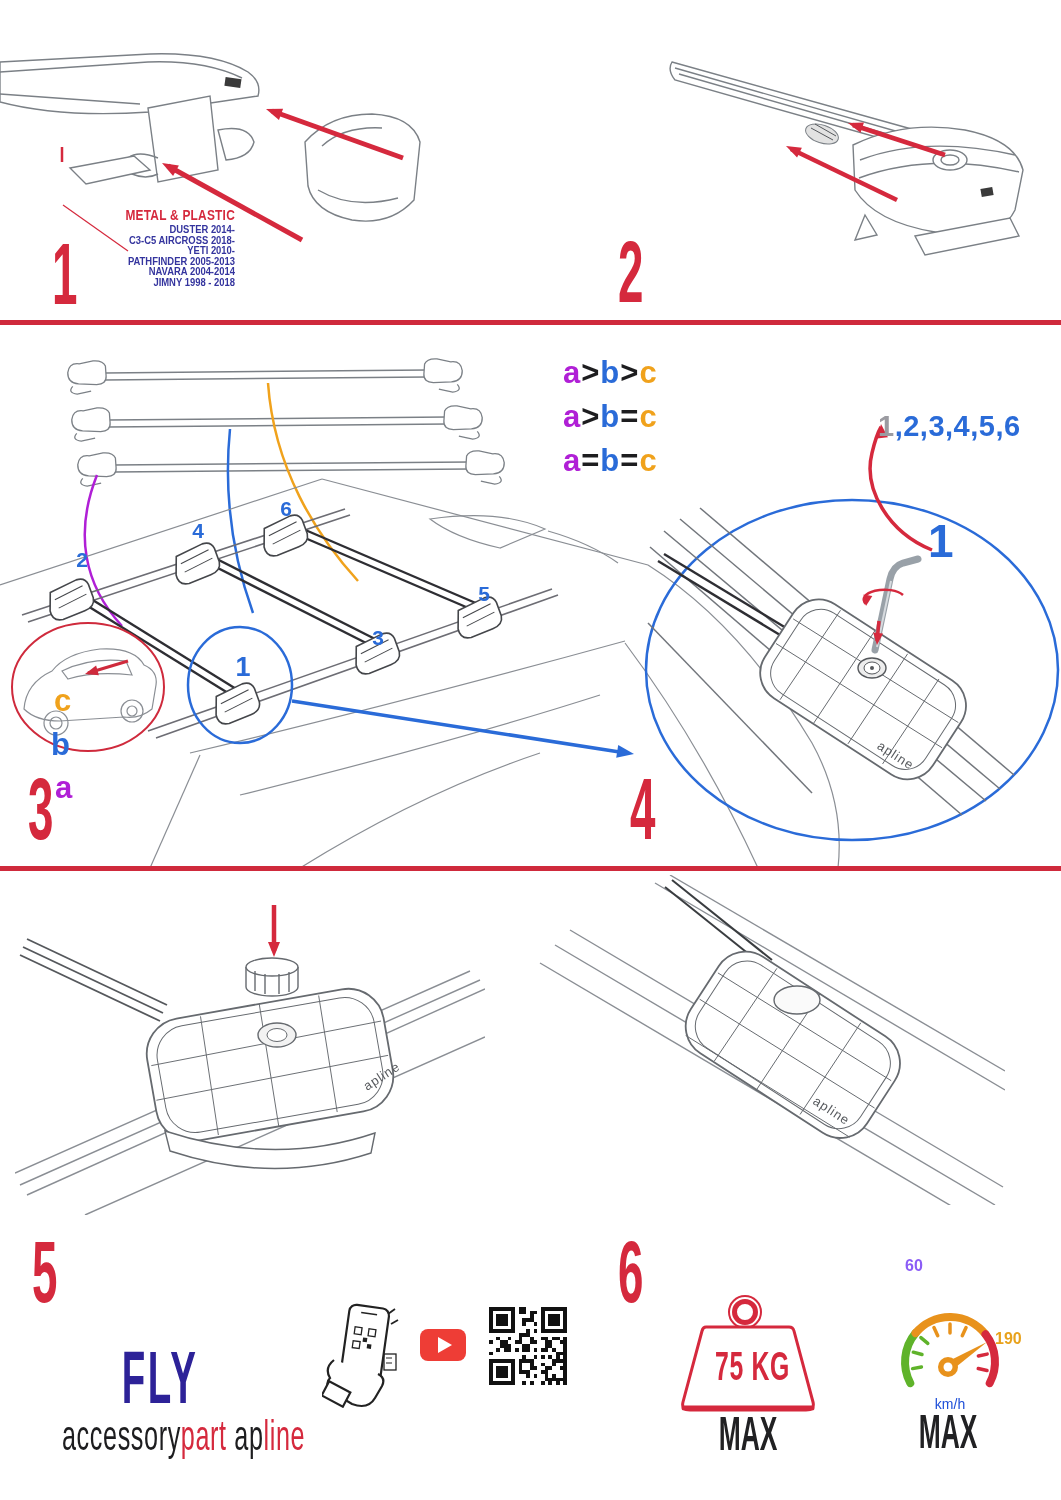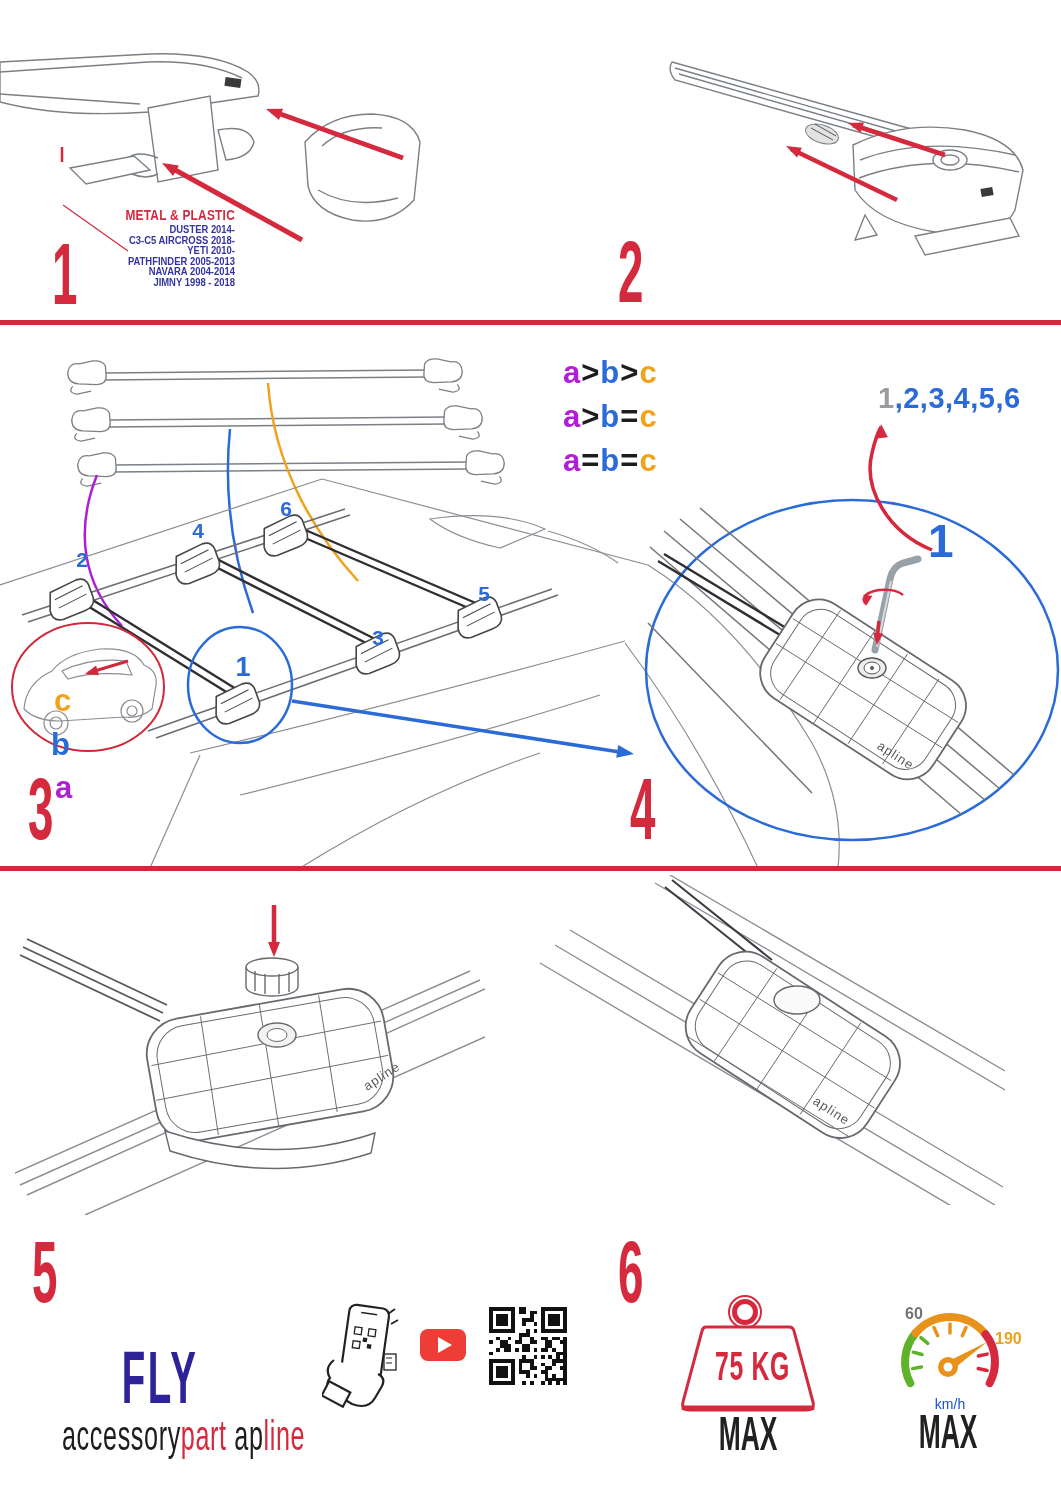--- a/index.html
+++ b/index.html
@@ -5,21 +5,21 @@
   html,body{margin:0;padding:0;background:#fff;}
   .page{position:relative;width:1061px;height:1500px;background:#fff;overflow:hidden;
         font-family:"Liberation Sans",sans-serif;color:#1d1d1f;}
   .abs{position:absolute;}
   svg{display:block;}
   .divider{position:absolute;left:0;width:1061px;height:5px;background:#cf2a3c;}
   .panel-num{position:absolute;font-size:88px;line-height:.78;font-weight:700;
              transform:scaleX(.52);transform-origin:left top;letter-spacing:0;}
   .bar-label{position:absolute;font-size:31px;font-weight:700;line-height:1;}
   .comp-line{font-size:31px;font-weight:700;height:44px;line-height:36px;letter-spacing:1px;}
-  .seq{position:absolute;font-size:29px;font-weight:700;letter-spacing:.5px;}
+  .seq{position:absolute;font-size:29px;font-weight:700;letter-spacing:.5px;margin-top:28px;}
   .roofnum{position:absolute;font-size:21px;font-weight:700;transform:translate(-50%,-50%);}
   .roofnum.big{font-size:27px;}
   .mplabel{position:absolute;left:85px;top:207px;width:150px;text-align:right;font-size:14.5px;
            font-weight:700;transform:scaleX(.82);transform-origin:right top;letter-spacing:.3px;}
   .models{position:absolute;left:85px;top:224px;width:150px;text-align:right;font-size:11.5px;
           font-weight:700;line-height:10.6px;transform:scaleX(.82);transform-origin:right top;}
   .step1big{position:absolute;font-size:46px;font-weight:700;line-height:1;}
   .fly{position:absolute;left:90px;top:1348px;width:132px;text-align:center;font-size:74px;
        font-weight:700;line-height:.8;transform:scaleX(.52);transform-origin:center top;letter-spacing:5px;}
   .brandline{position:absolute;left:62px;top:1419px;font-size:42px;font-weight:400;line-height:.8;
@@ -510,18 +510,18 @@
       <line x1="57" y1="24" x2="57" y2="33" stroke="#e8921c" transform="rotate(-25 57 62)"></line>
       <line x1="57" y1="24" x2="57" y2="33" stroke="#e8921c" transform="rotate(0 57 62)"></line>
       <line x1="57" y1="24" x2="57" y2="33" stroke="#e8921c" transform="rotate(25 57 62)"></line>
       <line x1="57" y1="24" x2="57" y2="33" stroke="#d5293d" transform="rotate(78 57 62)"></line>
       <line x1="57" y1="24" x2="57" y2="33" stroke="#d5293d" transform="rotate(103 57 62)"></line>
     </g>
     <polygon points="94,42 57.7,71.2 52.3,62.8" fill="#e8921c"></polygon>
     <circle cx="55" cy="67" r="10" fill="#e8921c"></circle>
     <circle cx="55" cy="67" r="4.5" fill="#fff"></circle>
   </svg>
-  <span class="speedlbl" style="left: 905px; top: 1306px; color: #737373;">60</span>
+  <span class="speedlbl" style="left: 905px; top: 1258px; color: #8b5cf6;">60</span>
   <span class="speedlbl" style="left: 995px; top: 1331px; color: rgb(232, 162, 28);">190</span>
   <div class="kmh">km/h</div>
   <div class="maxtext" style="left:878px;top:1412px;width:140px">MAX</div>
 
 </div>
 
 </body></html>

